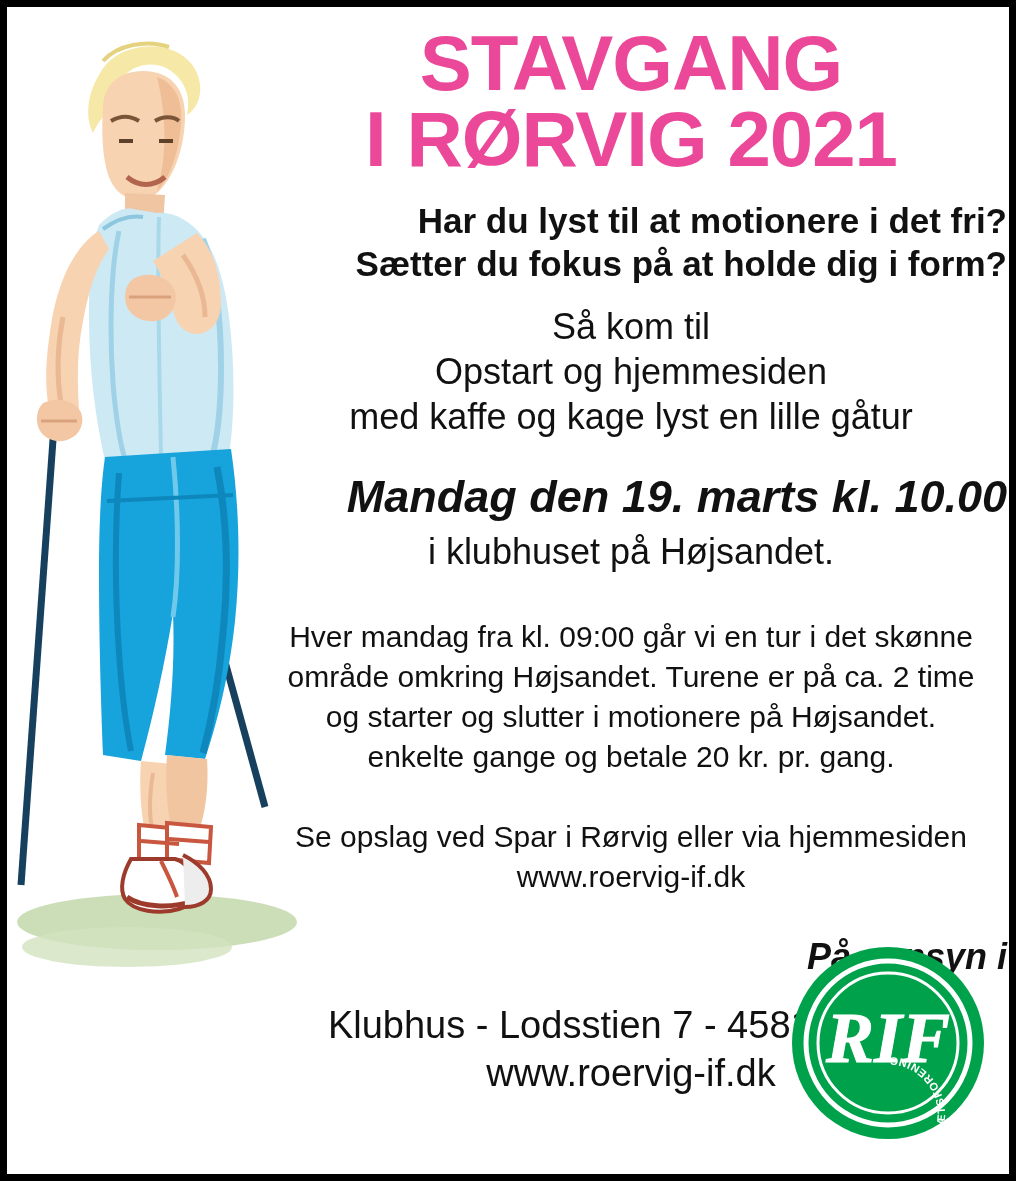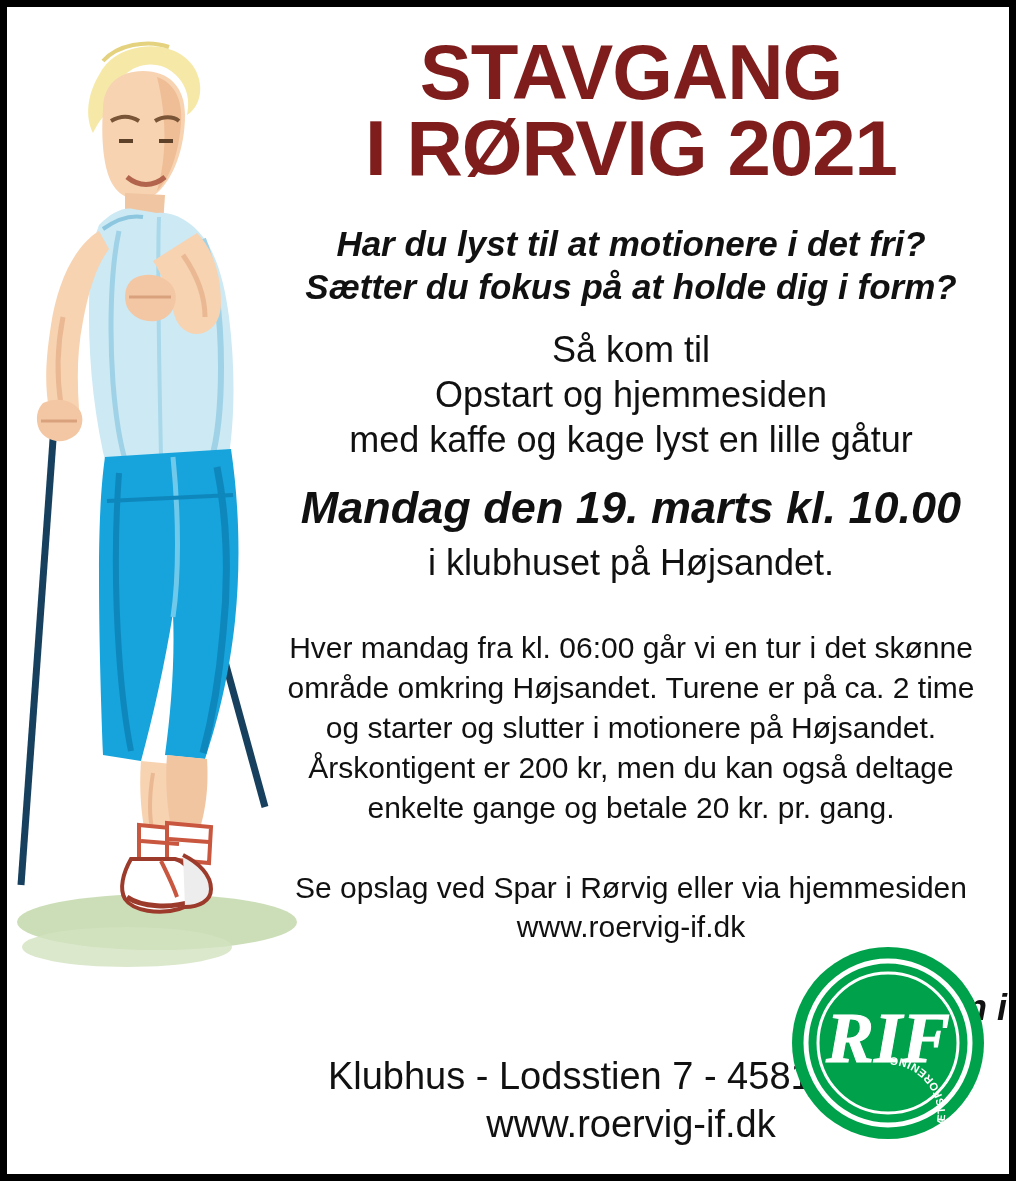--- a/index.html
+++ b/index.html
@@ -32,52 +32,53 @@
   
   .content {
     position: absolute;
     left: 248px;
     top: 18px;
     width: 752px;
     text-align: center;
   }
 
   .title {
-    color: #7f1d1d;
+    color: #ec4899;
     font-weight: bold;
     font-size: 78px;
     line-height: 0.98;
     letter-spacing: -1px;
-    margin: 9px;
+    margin: 0;
     padding: 0 6px;
   }
   .title .line2 { display: block; }
 
   .sub-italic {
-    font-style: italic;
     font-weight: bold;
     font-size: 35px;
     line-height: 1.22;
-    margin-top: 36px;
+    margin-top: 22px;
+    text-align: right;
   }
   .sub-italic div { white-space: nowrap; }
 
   .plain-block {
     font-size: 36px;
     line-height: 1.24;
     margin-top: 20px;
     font-weight: normal;
   }
 
   .date-line {
     font-style: italic;
     font-weight: bold;
     font-size: 45px;
-    margin-top: 20px;
+    margin-top: 32px;
     white-space: nowrap;
+    text-align: right;
   }
 
   .venue-line {
     font-size: 36px;
     margin-top: 8px;
   }
 
   .body-para {
     font-size: 30px;
     line-height: 1.33;
@@ -201,24 +202,23 @@
     <div class="plain-block">
       <div>Så kom til</div>
       <div>Opstart og hjemmesiden</div>
       <div>med kaffe og kage lyst en lille gåtur</div>
     </div>
 
     <div class="date-line">Mandag den 19. marts kl. 10.00</div>
     <div class="venue-line">i klubhuset på Højsandet.</div>
 
     <div class="body-para">
-      <div>Hver mandag fra kl. 06:00 går vi en tur i det skønne</div>
+      <div>Hver mandag fra kl. 09:00 går vi en tur i det skønne</div>
       <div>område omkring Højsandet. Turene er på ca. 2 time</div>
       <div>og starter og slutter i motionere på Højsandet.</div>
-      <div>Årskontigent er 200 kr, men du kan også deltage</div>
       <div>enkelte gange og betale 20 kr. pr. gang.</div>
     </div>
 
     <div class="body-para2">
       <div>Se opslag ved Spar i Rørvig eller via hjemmesiden</div>
       <div>www.roervig-if.dk</div>
     </div>
 
     <div class="farewell">På gensyn i</div>
 

